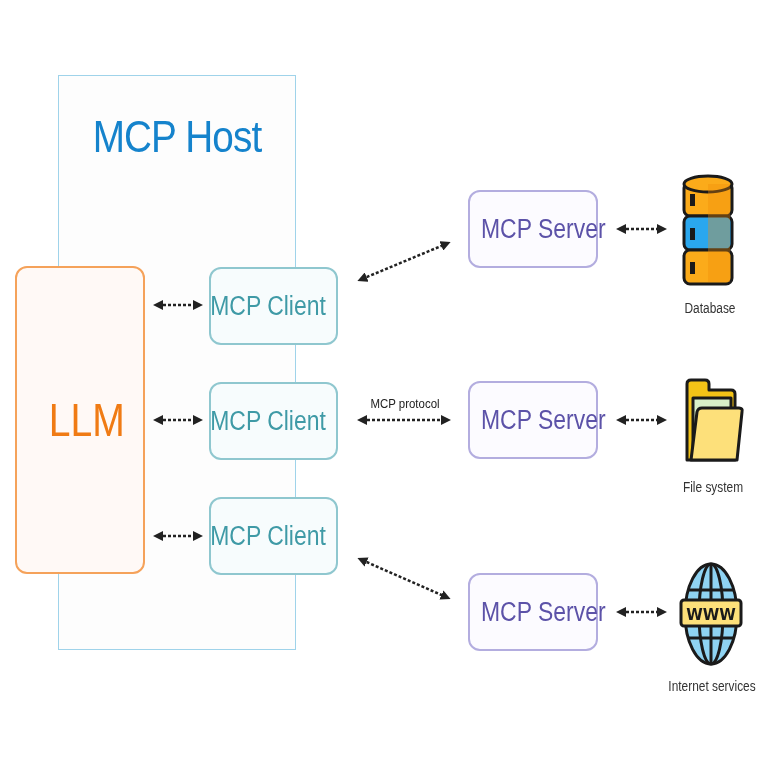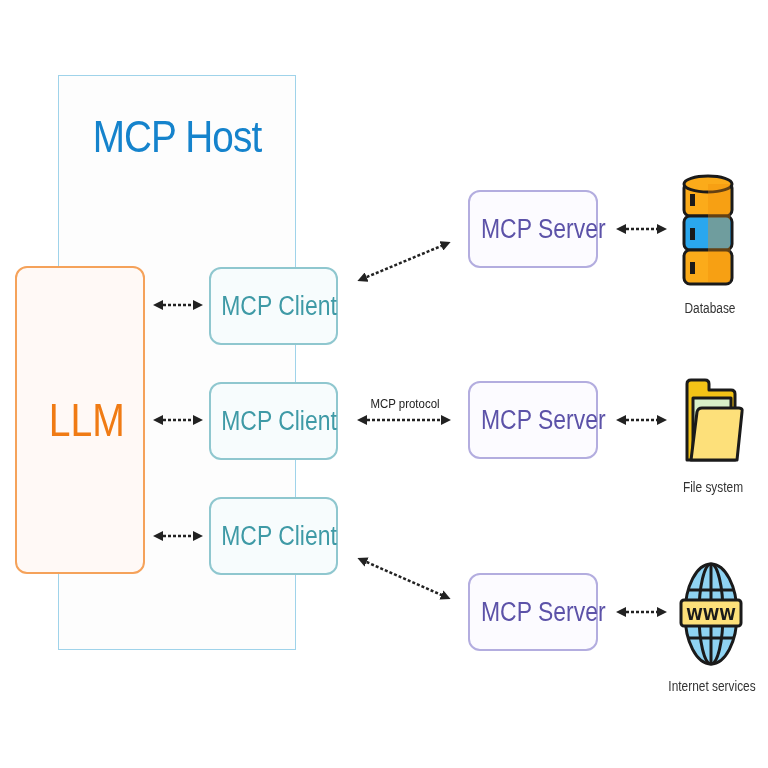--- a/index.html
+++ b/index.html
@@ -9,21 +9,21 @@
     .host { left: 58px; top: 75px; width: 238px; height: 575px;
       border: 1.5px solid #9fd3ea; background: #fdfdfd; box-sizing: border-box; }
     .host-title { left: 58px; top: 112px; width: 238px; text-align: center;
       font-size: 44px; color: #1583cc; letter-spacing: -1px; transform: scaleX(0.88); }
     .llm { left: 15px; top: 266px; width: 130px; height: 308px;
       border: 2px solid #f5a25a; border-radius: 12px; background: #fff9f6; box-sizing: border-box;
       display: flex; align-items: center; justify-content: center; padding-left: 13px; }
     .llm-label { font-size: 46px; color: #f07b14; transform: scaleX(0.85); }
     .client { left: 209px; width: 129px; height: 78px;
       border: 2px solid #8fc7cf; border-radius: 12px; background: #f7fcfd; box-sizing: border-box;
-      display: flex; align-items: center; justify-content: flex-start; }
+      display: flex; align-items: center; justify-content: flex-end; }
     .client-label { font-size: 27px; color: #3f9aa6; transform: scaleX(0.85); white-space: nowrap; }
     .server { left: 468px; width: 130px; height: 78px;
       border: 2px solid #b3addf; border-radius: 12px; background: #fcfbff; box-sizing: border-box;
       display: flex; align-items: center; }
     .server-label { font-size: 27px; color: #5c52a8; transform: scaleX(0.85); white-space: nowrap; }
     .res-label { font-size: 14px; color: #333; text-align: center; width: 120px; transform: scaleX(0.85); }
     .proto-label { left: 360px; top: 396px; width: 90px; text-align: center; font-size: 13px; color: #222; transform: scaleX(0.88); }
     svg.conn { position: absolute; left: 0; top: 0; width: 768px; height: 768px; pointer-events: none; }
   </style>
 </head>

